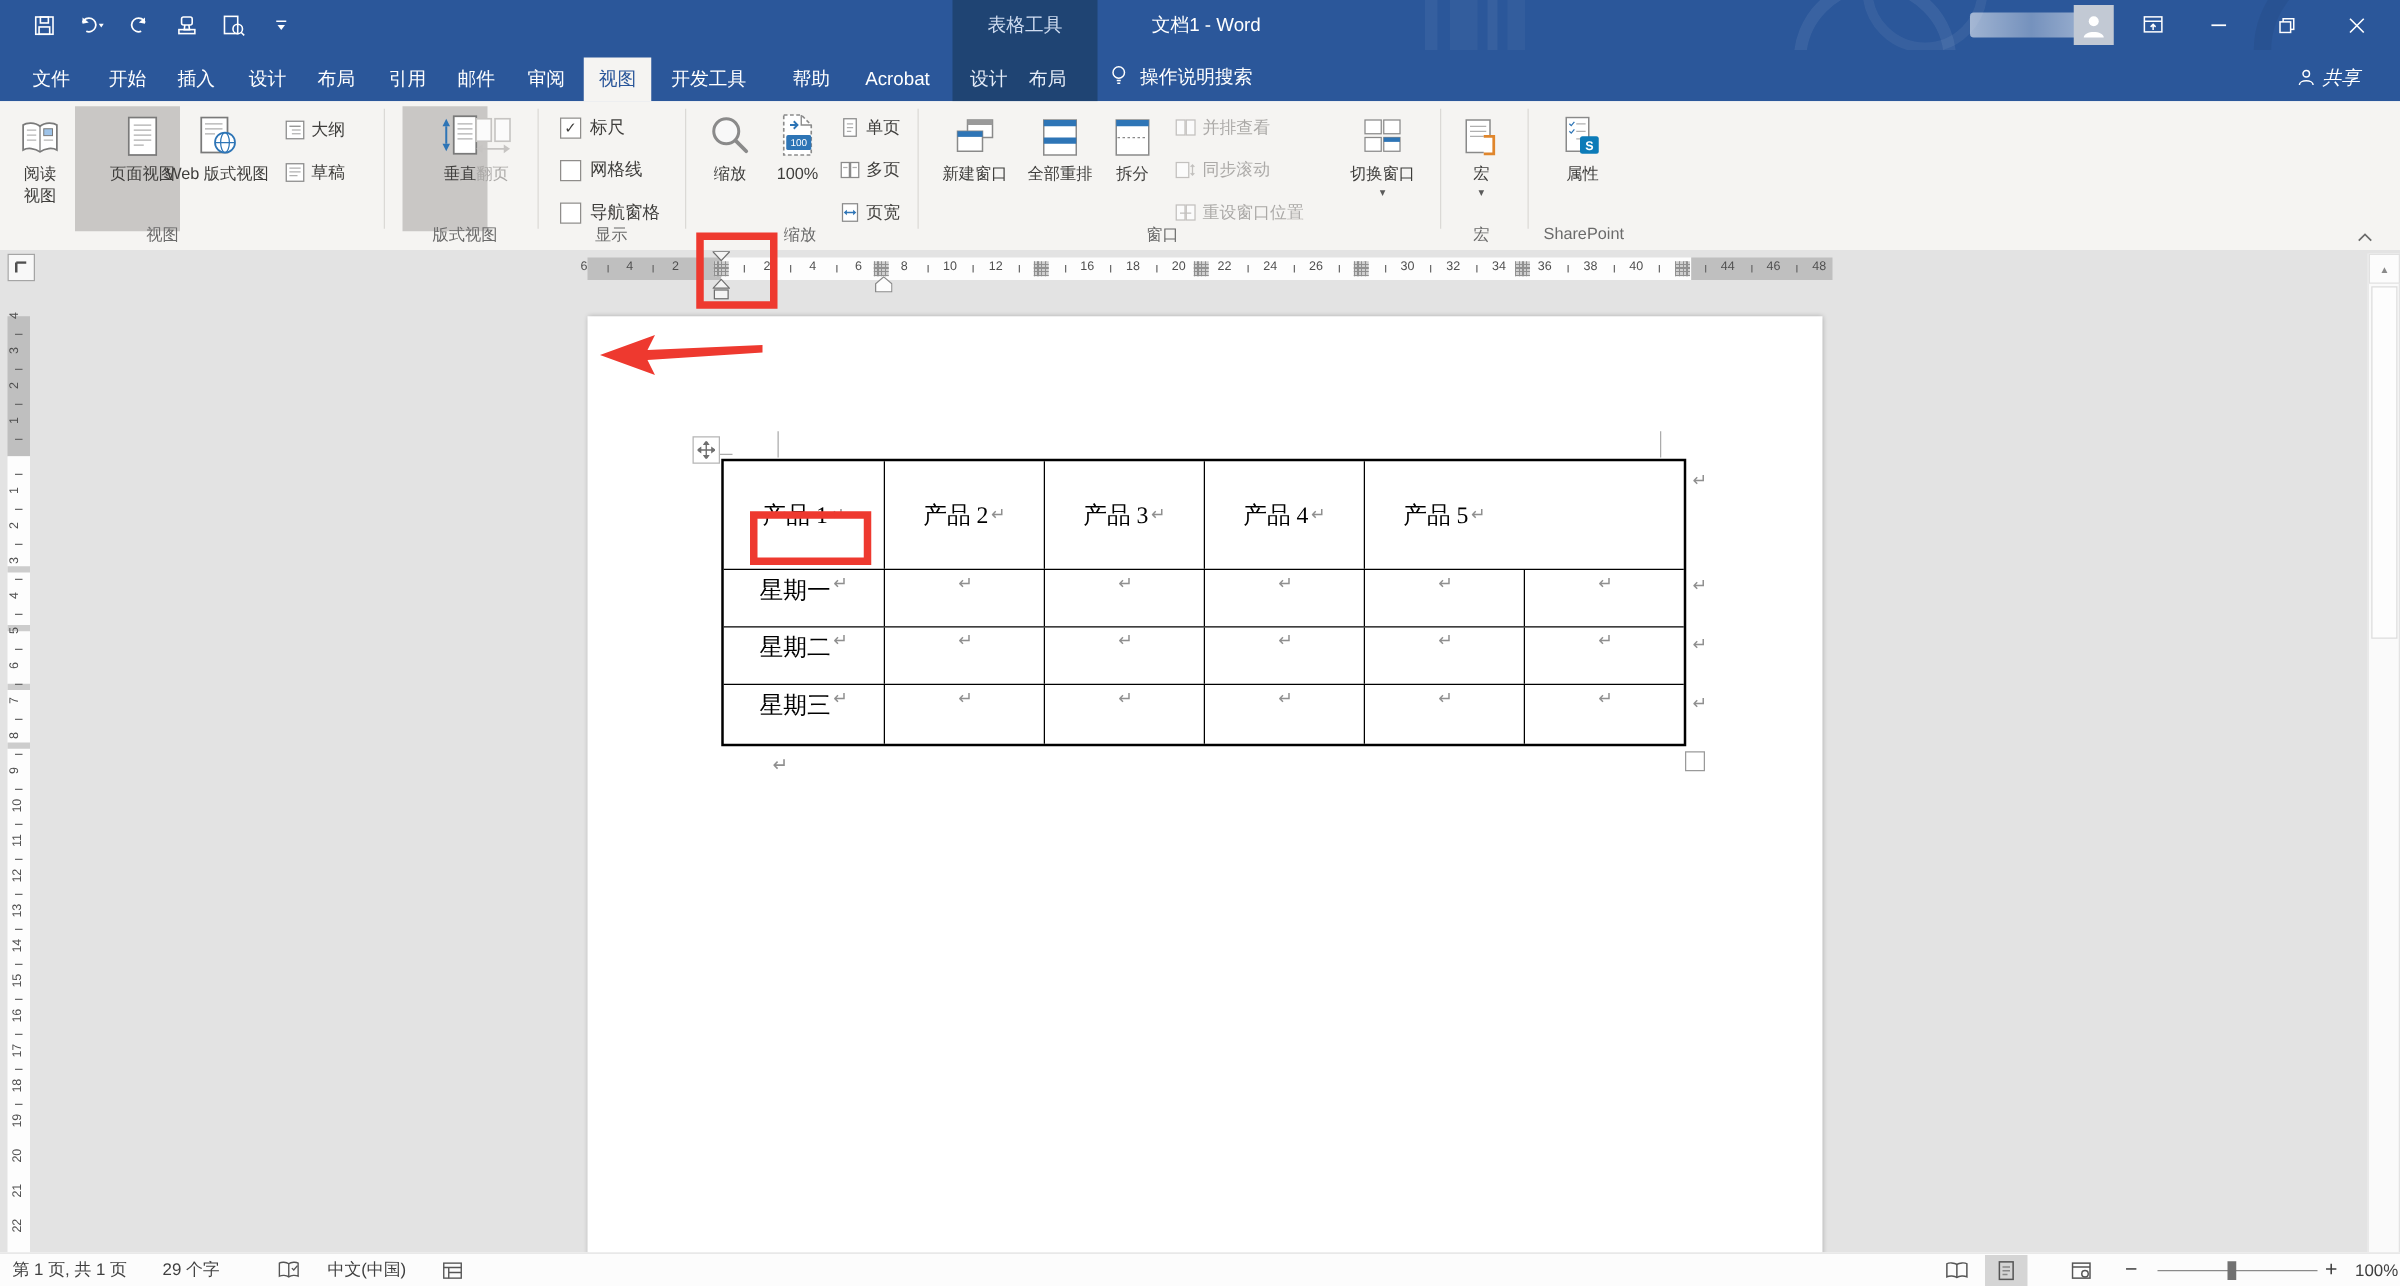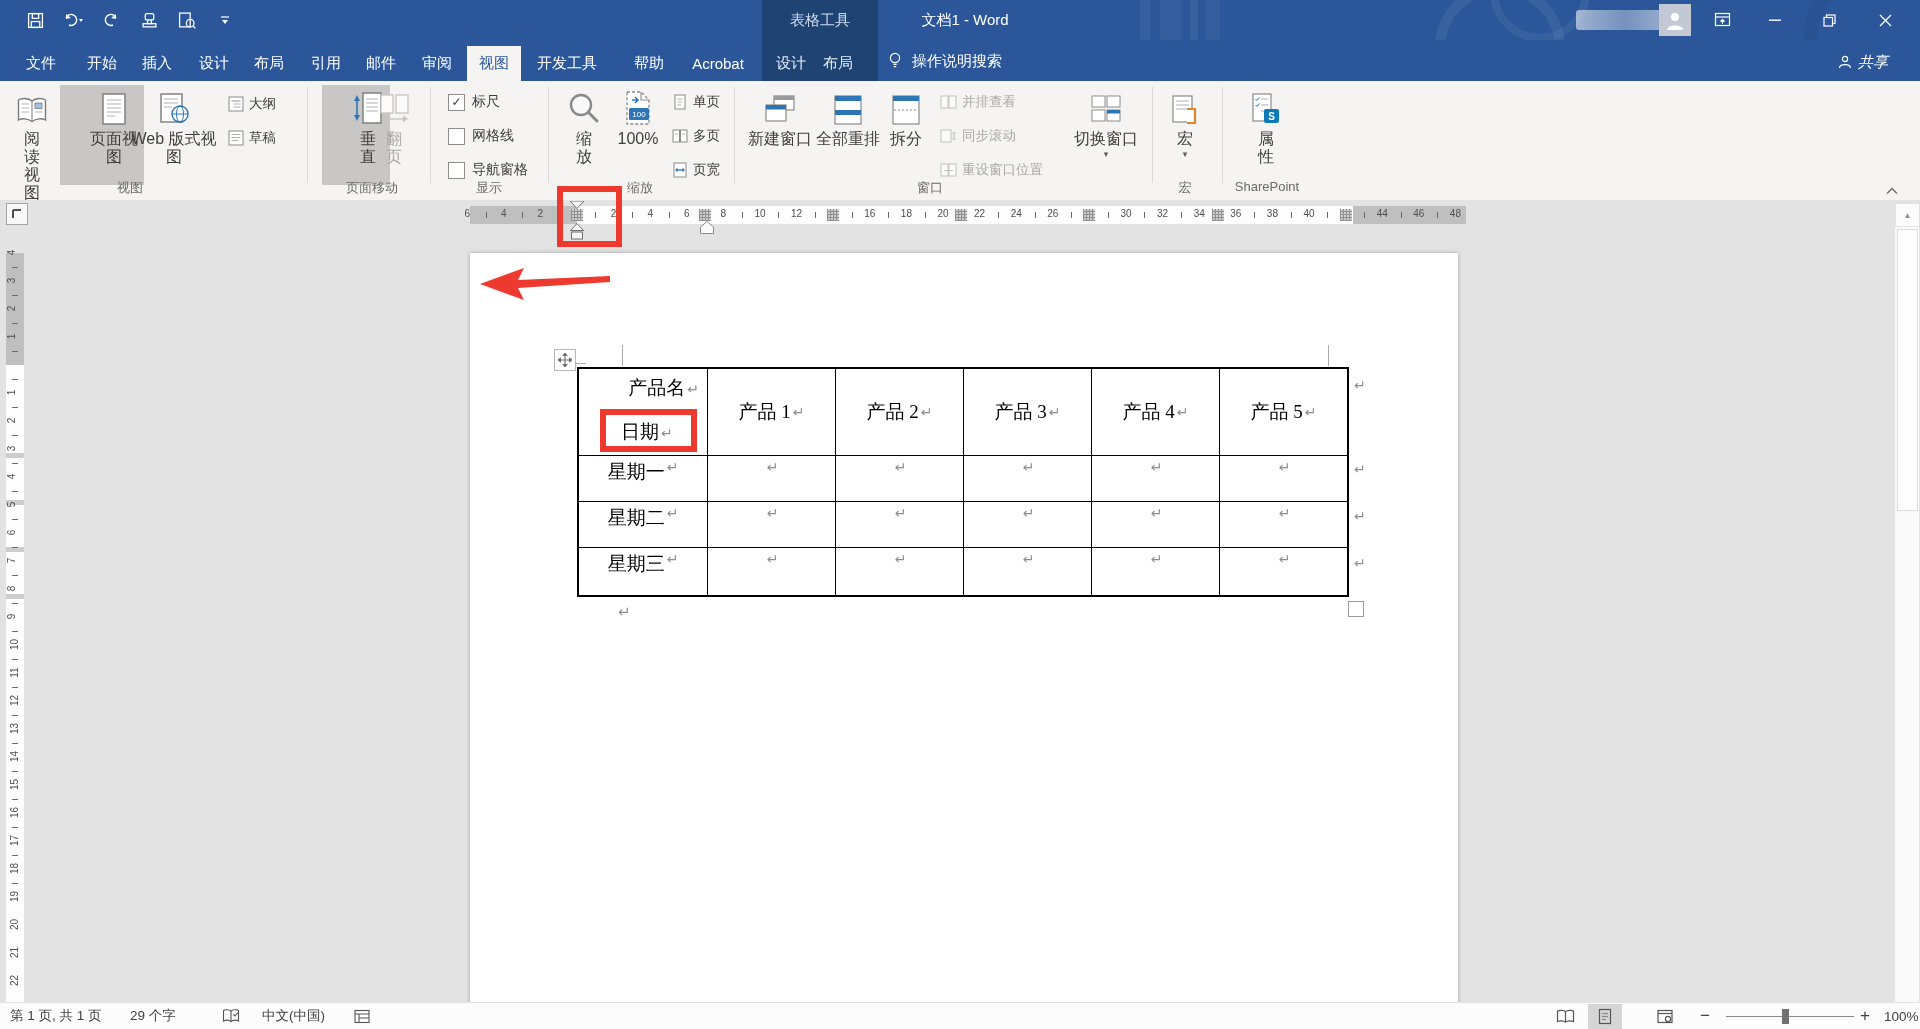--- a/index.html
+++ b/index.html
@@ -27,21 +27,21 @@
   .tab.active{background:#f5f4f2;color:#2b579a;}
   .tab.ctx{color:#e4ecf8;}
   .tellme{position:absolute;left:888px;top:6px;height:30px;display:flex;align-items:center;gap:10px;font-size:15px;}
   .share{position:absolute;left:1838px;top:8px;height:28px;display:flex;align-items:center;gap:6px;font-size:15px;font-style:italic;}
   
   .ribbon{position:absolute;left:0;top:81px;width:1920px;height:119px;background:#f5f4f2;border-bottom:1px solid #d3d1ce;color:#444;}
   .rsep{position:absolute;top:6px;width:1px;height:96px;background:#dbd9d6;}
   .glabel{position:absolute;top:98px;transform:translateX(-50%);font-size:13px;color:#6b6b6b;white-space:nowrap;}
   .rbtn{position:absolute;top:4px;display:flex;flex-direction:column;align-items:center;cursor:default;}
   .rbtn .ricon{height:40px;display:flex;align-items:flex-end;justify-content:center;}
-  .rbtn .rlabel{margin-top:5px;font-size:16px;line-height:18px;text-align:center;color:#3f3e3c;}
+  .rbtn .rlabel{margin-top:5px;font-size:13px;line-height:18px;text-align:center;color:#3f3e3c;}
   .rbtn .two{width:30px;word-break:break-all;}
   .rbtn.sel{background:#c9c7c5;padding-left:24px;}
   .rbtn .drop{font-size:9px;color:#5a5a5a;line-height:9px;margin-top:2px;}
   .smallrow{position:absolute;display:flex;align-items:center;gap:5px;font-size:13.5px;color:#3f3e3c;white-space:nowrap;}
   .smallrow.dis,.rbtn.dis .rlabel{color:#aba9a7;}
   .chkrow{position:absolute;display:flex;align-items:center;gap:7px;font-size:14px;color:#3f3e3c;}
   .chk{width:15px;height:15px;background:#fff;border:1px solid #8f8d8b;display:flex;align-items:center;justify-content:center;
        font-size:12px;color:#3f3e3c;line-height:1;}
   .collapse{position:absolute;right:22px;top:100px;}
   
@@ -302,21 +302,21 @@
         <svg width="34" height="32" viewBox="0 0 34 32">
             <rect x="4" y="2" width="12" height="18" fill="#fbfbfb" stroke="#c6c4c2" stroke-width="1.3"></rect>
             <rect x="19" y="2" width="12" height="18" fill="#fbfbfb" stroke="#c6c4c2" stroke-width="1.3"></rect>
             <path d="M8 26 H27" stroke="#c6c4c2" stroke-width="1.4"></path>
             <path d="M9 22.5 L4 26 L9 29.5 Z" fill="#c6c4c2"></path>
             <path d="M26 22.5 L31 26 L26 29.5 Z" fill="#c6c4c2"></path>
           </svg>
       </span>
       <span class="rlabel two">翻页</span>
     </div>
-    <div class="glabel" style="left:372px">页面移动</div>
+    <div class="glabel" style="left:372px">版式视图</div>
     <div class="rsep" style="left:430px"></div>
 
     <div class="chkrow" style="left:448px;top:12px">
       <span class="chk">✓</span>
       <span>标尺</span>
     </div>
     <div class="chkrow" style="left:448px;top:46px">
       <span class="chk"></span>
       <span>网格线</span>
     </div>
@@ -645,24 +645,20 @@
           <path d="M7 1 L7 13 M1 7 L13 7" fill="none"></path>
             <path d="M7 0 L5.3 2.5 H8.7 Z"></path>
             <path d="M7 14 L5.3 11.5 H8.7 Z"></path>
           <path d="M0 7 L2.5 5.3 V8.7 Z"></path>
             <path d="M14 7 L11.5 5.3 V8.7 Z"></path>
           </svg>
       </div>
 
       <div class="doc-table" id="doc-table">
           <div class="t-row" style="height: 86px;">
-            <div class="t-cell">
-              <div class="corner-top">产品名<span class="mark">↵</span></div>
-              <div class="corner-bottom">日期<span class="mark">↵</span></div>
-            </div>
             <div class="t-cell center">产品 1<span class="mark">↵</span></div>
             <div class="t-cell center">产品 2<span class="mark">↵</span></div>
             <div class="t-cell center">产品 3<span class="mark">↵</span></div>
             <div class="t-cell center">产品 4<span class="mark">↵</span></div>
             <div class="t-cell center">产品 5<span class="mark">↵</span></div>
           </div>
           <div class="t-row" style="height: 45px;">
             <div class="t-cell topc">星期一<span class="mark">↵</span></div>
             <div class="t-cell topc">
               <span class="mark">↵</span>

